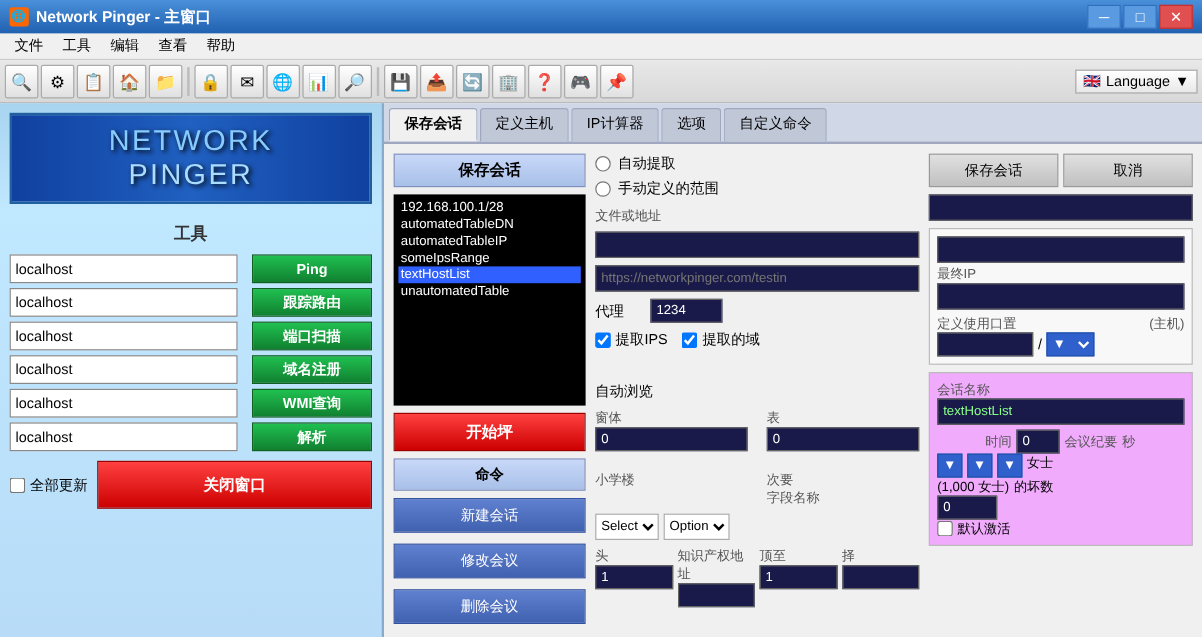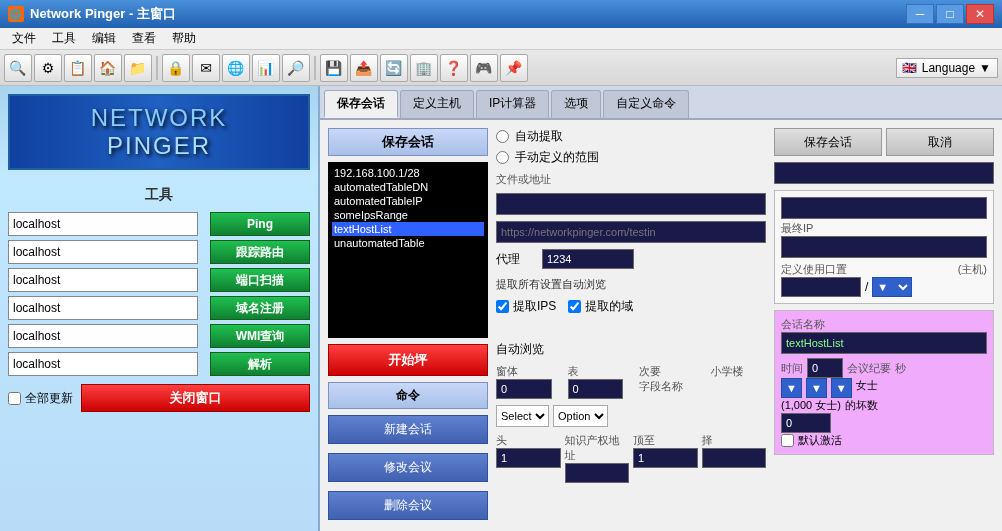--- a/index.html
+++ b/index.html
@@ -178,21 +178,21 @@
       margin-top: 4px;
     }
     .checkbox-label {
       display: flex;
       align-items: center;
       gap: 4px;
       font-size: 12px;
     }
     .close-btn {
       flex: 1;
-      height: 28px;
+      height: 40px;
       background: linear-gradient(to bottom, #ff4040, #cc0000);
       color: white;
       border: 1px solid #990000;
       cursor: pointer;
       font-size: 13px;
       font-weight: bold;
       display: flex;
       align-items: center;
       justify-content: center;
     }
@@ -320,21 +320,21 @@
       padding: 2px 4px;
       font-size: 11px;
     }
     .proxy-row {
       display: flex;
       align-items: center;
       gap: 22px;
       font-size: 12px;
     }
     .proxy-input {
-      width: 92px;
+      width: 60px;
       height: 20px;
       background: #1a1a4a;
       color: white;
       border: 1px solid #666;
       padding: 2px 4px;
       font-size: 11px;
     }
     .checkbox-row {
       display: flex;
       align-items: center;
@@ -634,50 +634,49 @@
 
         <div style="font-size:11px;color:#555;">文件或地址</div>
         <input class="text-input-dark" value="" style="">
         <input class="url-input" placeholder="https://networkpinger.com/testin" style="">
 
         <div class="proxy-row">
           <span>代理</span>
           <input class="proxy-input" value="1234" style="">
         </div>
 
-        <div style="font-size:11px;color:#333;margin-top:2px;">提取所有设置自动浏览</div>
 
         <div class="checkbox-row">
           <label style="display:flex;align-items:center;gap:4px;">
             <input type="checkbox" checked="" style="">
             <span>提取IPS</span>
           </label>
           <label style="display:flex;align-items:center;gap:4px;">
             <input type="checkbox" checked="" style="">
             <span>提取的域</span>
           </label>
         </div>
 
         <div class="auto-browse-label">自动浏览</div>
 
-        <div style="display:grid;grid-template-columns:1fr 1fr 1fr 1fr;gap:16px;font-size:11px;">
+        <div style="display:grid;grid-template-columns:1fr 1fr;gap:16px;font-size:11px;">
           <div>
             <div style="color:#555;">窗体</div>
             <input class="small-input" value="0" style="">
           </div>
           <div>
             <div style="color:#555;">表</div>
             <input class="small-input" value="0" style="">
           </div>
           <div>
+            <div style="color:#555;">小学楼</div>
+          </div>
+          <div>
             <div style="color:#555;">次要</div>
             <div style="color:#555;">字段名称</div>
-          </div>
-          <div>
-            <div style="color:#555;">小学楼</div>
           </div>
         </div>
 
         <div class="combo-row">
           <select class="combo-select">
             <option>Select</option>
           </select>
           <select class="combo-select">
             <option>Option</option>
           </select>
@@ -731,21 +730,21 @@
           </div>
         </div>
 
         <div class="session-bottom">
           <div style="font-size:11px;color:#555;">
             <span>会话名称</span>
           </div>
           <input class="session-name-input" value="textHostList" style="">
 
           <div class="time-row">
-            <span style="font-size:11px;color:#555;">时间</span>
+            <span style="font-size:11px;color:#555;margin-left:40px;">时间</span>
             <input class="time-input" value="0" style="">
             <span style="font-size:11px;color:#555;">会议纪要</span>
             <span style="font-size:11px;color:#555;">秒</span>
           </div>
 
           <div class="gender-row">
             <button class="blue-btn">▼</button>
             <button class="blue-btn">▼</button>
             <button class="blue-btn">▼</button>
             <span style="font-size:11px;">女士</span>

